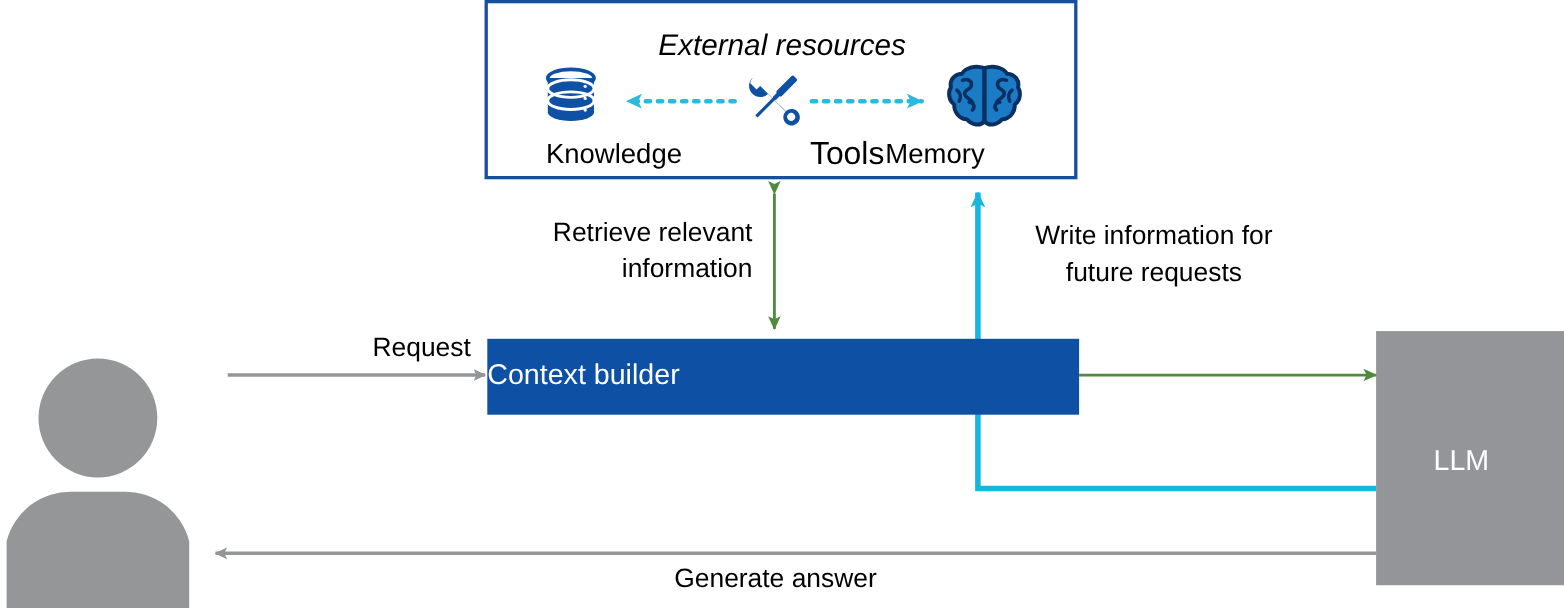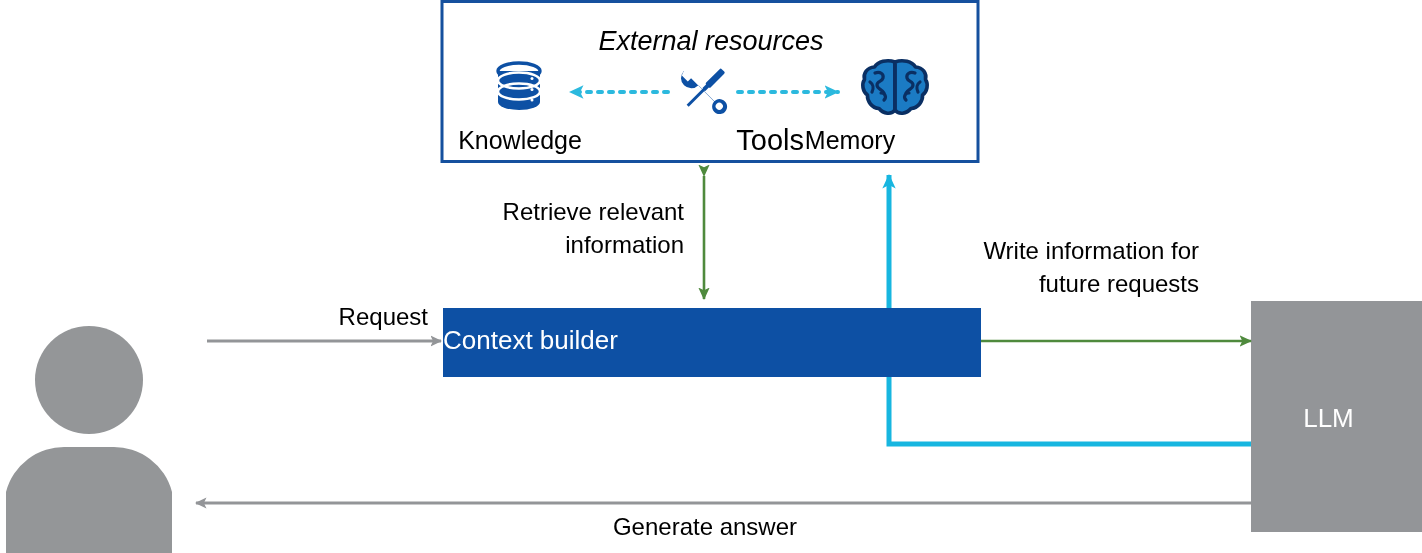--- a/index.html
+++ b/index.html
@@ -32,25 +32,25 @@
     line-height: 33px;
     white-space: pre;
   }
   #ext-title {
     left: 0; top: 24px; width: 1422px;
     text-align: center;
     font-style: italic;
     font-size: 27px;
     line-height: 34px;
   }
-  #lbl-knowledge { left: 420px; top: 124px; width: 200px; text-align: center; font-size: 25px; }
+  #lbl-knowledge { left: 420px; top: 124px; width: 200px; text-align: right; font-size: 25px; }
   #lbl-tools     { left: 604px; top: 124px; width: 200px; text-align: right; font-size: 29px; }
   #lbl-memory    { left: 750px; top: 124px; width: 200px; text-align: center; font-size: 25px; }
   #lbl-retrieve  { left: 432px; top: 195px; width: 252px; text-align: right; }
-  #lbl-write     { left: 899px; top: 198px; width: 300px; text-align: right; margin-top: 36px; }
+  #lbl-write     { left: 899px; top: 198px; width: 300px; text-align: center; }
   #lbl-augment   { left: 960px; top: 276px; width: 290px; text-align: center; }
   #lbl-request   { left: 232px; top: 300px; width: 196px; text-align: right; }
   #lbl-generate  { left: 455px; top: 510px; width: 500px; text-align: center; }
   #ctx-label {
     left: 443px; top: 324px; width: 538px;
     color: #ffffff;
     font-size: 26px;
   }
   #llm-label {
     left: 1251px; top: 402px; width: 155px;

